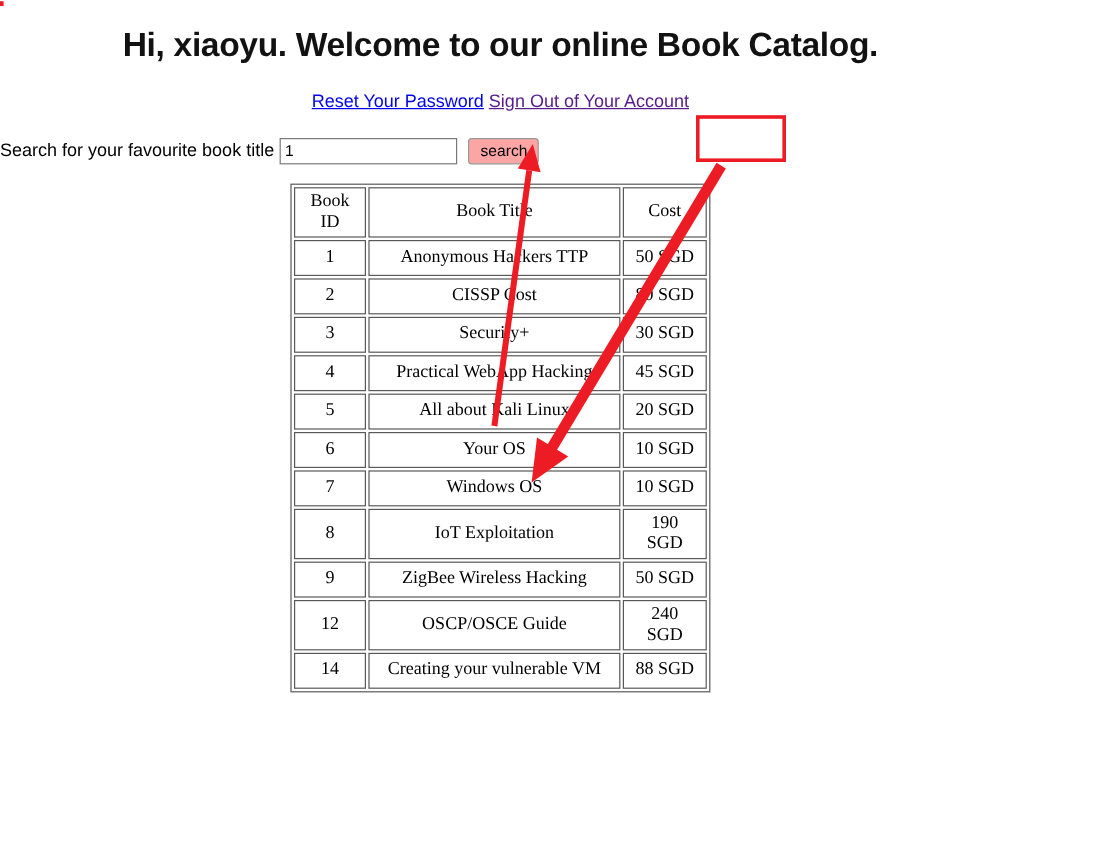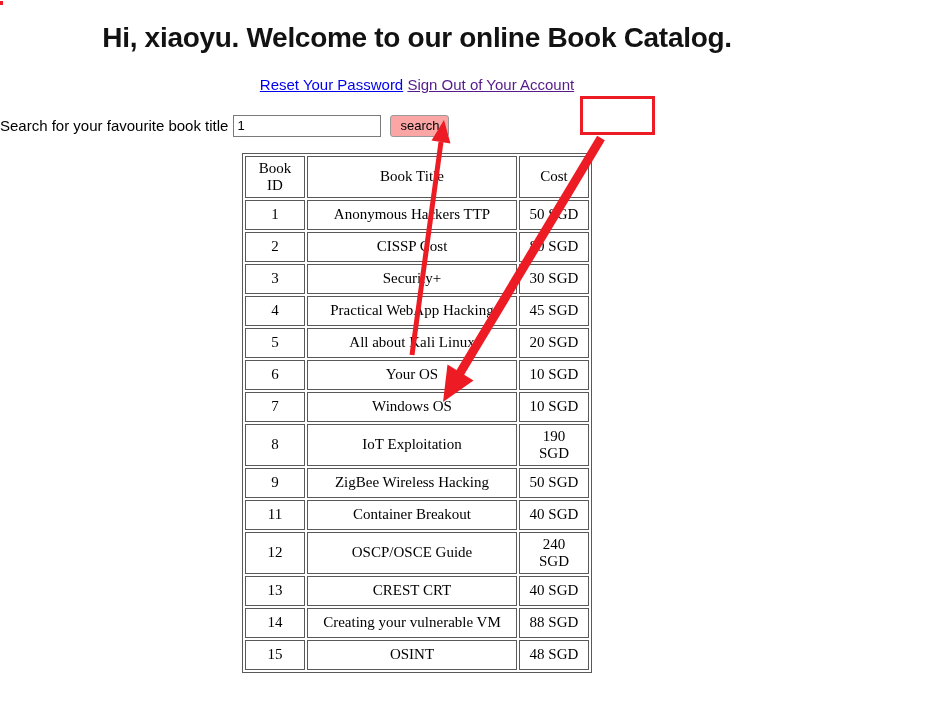--- a/index.html
+++ b/index.html
@@ -154,43 +154,28 @@
           <td class="col0">8</td>
           <td class="col1">IoT Exploitation</td>
           <td class="col2">190 SGD</td>
         </tr>
         <tr>
           <td class="col0">9</td>
           <td class="col1">ZigBee Wireless Hacking</td>
           <td class="col2">50 SGD</td>
         </tr>
         <tr>
-          <td class="col0">11</td>
-          <td class="col1">Container Breakout</td>
-          <td class="col2">40 SGD</td>
-        </tr>
-        <tr>
           <td class="col0">12</td>
           <td class="col1">OSCP/OSCE Guide</td>
           <td class="col2">240 SGD</td>
         </tr>
         <tr>
-          <td class="col0">13</td>
-          <td class="col1">CREST CRT</td>
-          <td class="col2">40 SGD</td>
-        </tr>
-        <tr>
           <td class="col0">14</td>
           <td class="col1">Creating your vulnerable VM</td>
           <td class="col2">88 SGD</td>
-        </tr>
-        <tr>
-          <td class="col0">15</td>
-          <td class="col1">OSINT</td>
-          <td class="col2">48 SGD</td>
         </tr>
       </tbody>
   </table>
 
 </div>
 
 <svg class="annot-layer" width="925" height="706" viewBox="0 0 925 706">
 
   <rect x="581.5" y="97.5" width="72" height="36" stroke-width="3" class="annot-stroke"></rect>
 

